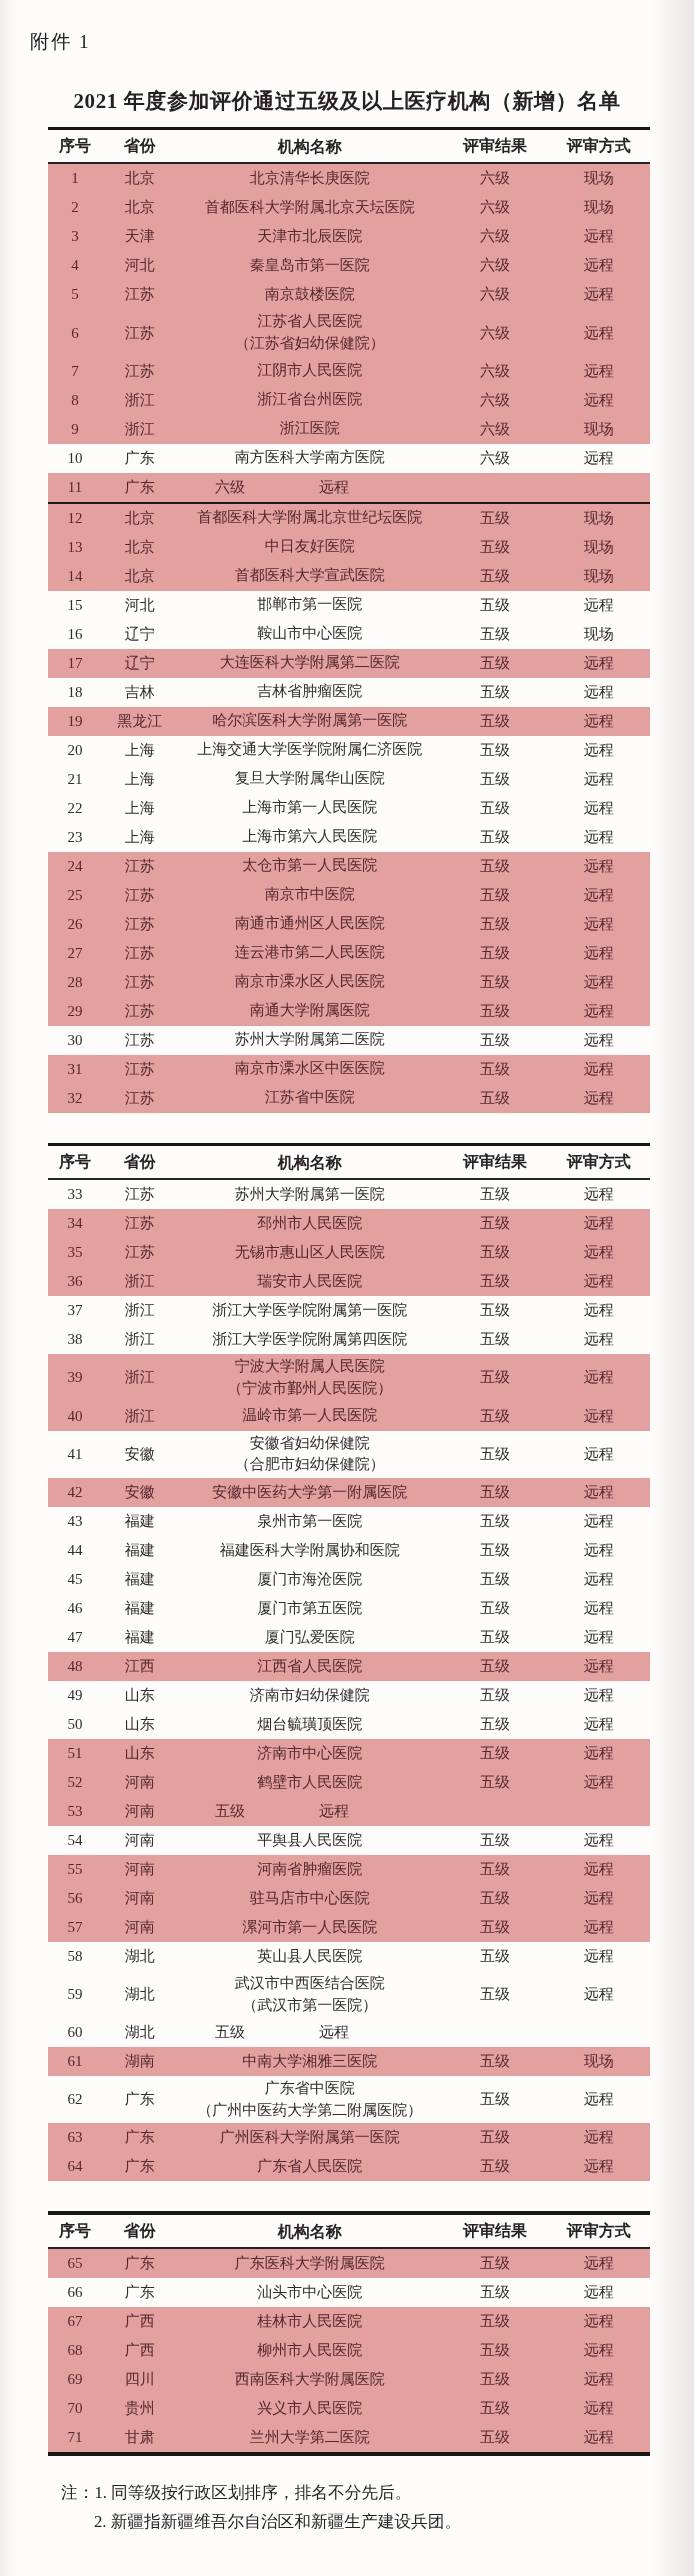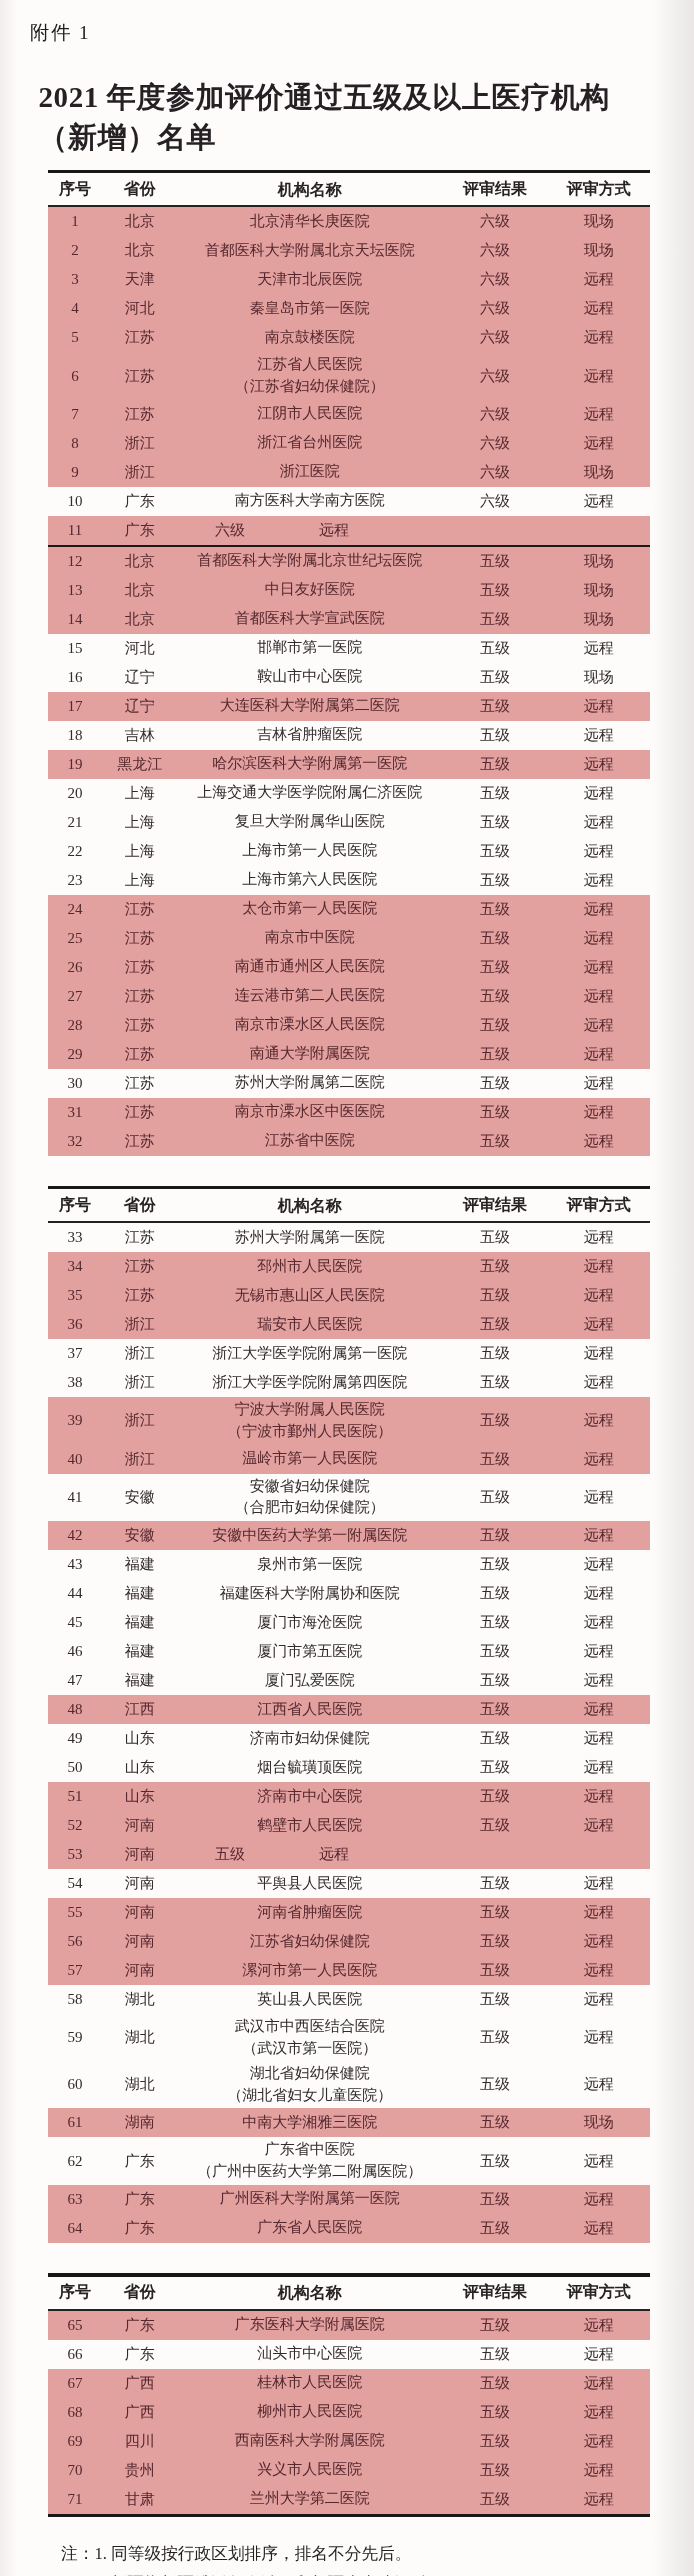--- a/index.html
+++ b/index.html
@@ -7,33 +7,33 @@
     width:694px;height:2576px;
     background:#efeceb;
     font-family:"Liberation Serif","DejaVu Serif",serif;
   }
   .page{
     position:relative;
     width:694px;height:2576px;
     box-sizing:border-box;
     overflow:hidden;
     background:linear-gradient(to right,#f1edec 0px,#fdfcfb 16.7px,#fdfcfb 652px,#e9e6e5 694px);
-    padding-top:19px;
+    padding-top:28px;
   }
   .attachment{
     margin-left:30px;
     font-size:19.3px;
     color:#211c1e;
     letter-spacing:1.9px;
   }
   .doc-title{
     margin:32px auto 11.6px auto;
     width:617px;
-    text-align:left;
-    font-size:29px;
+    text-align:center;
+    font-size:21px;
     font-weight:bold;
     color:#262024;
     letter-spacing:0.6px;
   }
   .table-block{width:602px;margin-left:48px;}
   .hline-thick{height:3.9px;background:#191618;}
   .hline-thin{height:1.9px;background:#242122;}
   .divider-line{height:1.9px;background:#1c191b;}
   .thead{
     display:flex;align-items:center;
@@ -477,21 +477,21 @@
         <div class="row pink">
           <div class="cell c-no">55</div>
           <div class="cell c-prov">河南</div>
           <div class="cell c-name"><span>河南省肿瘤医院</span></div>
           <div class="cell c-result">五级</div>
           <div class="cell c-method">远程</div>
         </div>
         <div class="row pink">
           <div class="cell c-no">56</div>
           <div class="cell c-prov">河南</div>
-          <div class="cell c-name"><span>江苏省妇幼保健院</span></div>
+          <div class="cell c-name"><span>驻马店市中心医院</span></div>
           <div class="cell c-result">五级</div>
           <div class="cell c-method">远程</div>
         </div>
         <div class="row pink">
           <div class="cell c-no">57</div>
           <div class="cell c-prov">河南</div>
           <div class="cell c-name"><span>漯河市第一人民医院</span></div>
           <div class="cell c-result">五级</div>
           <div class="cell c-method">远程</div>
         </div>
@@ -505,21 +505,20 @@
         <div class="row">
           <div class="cell c-no">59</div>
           <div class="cell c-prov">湖北</div>
           <div class="cell c-name"><span>武汉市中西医结合医院</span><span class="name-line2">（武汉市第一医院）</span></div>
           <div class="cell c-result">五级</div>
           <div class="cell c-method">远程</div>
         </div>
         <div class="row">
           <div class="cell c-no">60</div>
           <div class="cell c-prov">湖北</div>
-          <div class="cell c-name"><span>湖北省妇幼保健院</span><span class="name-line2">（湖北省妇女儿童医院）</span></div>
           <div class="cell c-result">五级</div>
           <div class="cell c-method">远程</div>
         </div>
         <div class="row pink">
           <div class="cell c-no">61</div>
           <div class="cell c-prov">湖南</div>
           <div class="cell c-name"><span>中南大学湘雅三医院</span></div>
           <div class="cell c-result">五级</div>
           <div class="cell c-method">现场</div>
         </div>

